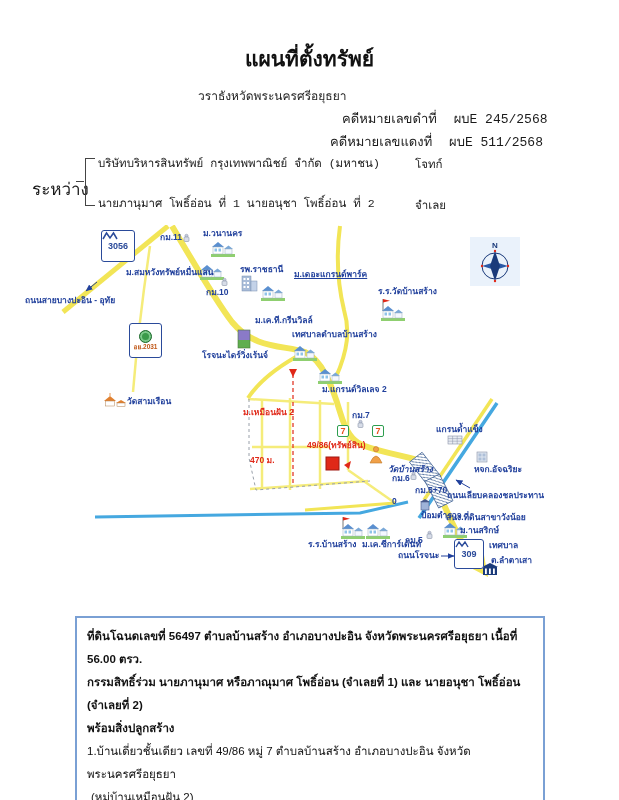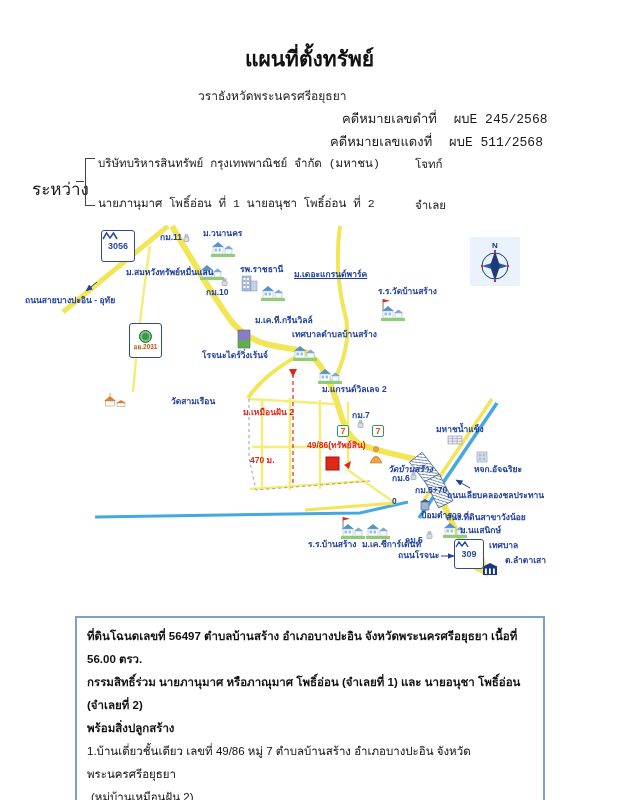--- a/index.html
+++ b/index.html
@@ -257,41 +257,41 @@
         <div class="map-label" style="left: 126px; top: 43px;">ม.สมหวังทรัพย์หมื่นแสน</div>
         <div class="map-label" style="left: 240px; top: 40px;">รพ.ราชธานี</div>
         <div class="map-label ul" style="left: 294px; top: 45px;">ม.เดอะแกรนด์พาร์ค</div>
         <div class="map-label" style="left: 206px; top: 63px;">กม.10</div>
         <div class="map-label" style="left: 255px; top: 71px; margin-top: 20px;">ม.เค.ที.กรีนวิลล์</div>
         <div class="map-label" style="left: 8px; top: 71px; margin-left: 17px;">ถนนสายบางปะอิน - อุทัย</div>
         <div class="map-label" style="left: 378px; top: 62px;">ร.ร.วัดบ้านสร้าง</div>
         <div class="map-label" style="left: 292px; top: 105px;">เทศบาลตำบลบ้านสร้าง</div>
         <div class="map-label" style="left: 202px; top: 126px;">โรจนะไดร์วิ่งเร้นจ์</div>
         <div class="map-label" style="left: 322px; top: 160px;">ม.แกรนด์วิลเลจ 2</div>
-        <div class="map-label" style="left: 127px; top: 172px; margin-left: 44px;">วัดสามเรือน</div>
+        <div class="map-label" style="left: 127px; top: 172px;">วัดสามเรือน</div>
         <div class="map-label red" style="left: 243px; top: 183px;">ม.เหมือนฝัน 2</div>
         <div class="map-label" style="left: 352px; top: 186px;">กม.7</div>
         <div class="map-label red" style="left: 307px; top: 216px;">49/86(ทรัพย์สิน)</div>
         <div class="map-label red" style="left: 250px; top: 231px;">470 ม.</div>
         <div class="map-label" style="left: 388px; top: 240px; font-style: italic;">วัดบ้านสร้าง</div>
         <div class="map-label" style="left: 392px; top: 249px;">กม.6</div>
         <div class="map-label" style="left: 375px; top: 261px; padding-left: 40px;">กม.5+70</div>
         <div class="map-label" style="left: 392px; top: 272px;">0</div>
-        <div class="map-label" style="left: 436px; top: 200px;">มหาชน้ำแข็ง</div>
+        <div class="map-label" style="left: 436px; top: 200px;">แกรนด้ำแข็ง</div>
         <div class="map-label" style="left: 474px; top: 240px;">หจก.อัจฉริยะ</div>
         <div class="map-label" style="left: 447px; top: 266px;">ถนนเลียบคลองชลประทาน</div>
         <div class="map-label" style="left: 421px; top: 286px;">ป้อมตำรวจ</div>
         <div class="map-label" style="left: 446px; top: 288px;">สนง.ที่ดินสาขาวังน้อย</div>
         <div class="map-label" style="left: 308px; top: 315px;">ร.ร.บ้านสร้าง</div>
         <div class="map-label" style="left: 362px; top: 315px;">ม.เค.ซีการ์เด้นท์</div>
         <div class="map-label" style="left: 405px; top: 311px;">กม.5</div>
-        <div class="map-label" style="left: 460px; top: 301px;">ม.นแสนิกษ์</div>
+        <div class="map-label" style="left: 460px; top: 301px;">ม.านสริกษ์</div>
         <div class="map-label" style="left: 398px; top: 326px;">ถนนโรจนะ</div>
         <div class="map-label" style="left: 489px; top: 316px;">เทศบาล</div>
-        <div class="map-label" style="left: 505px; top: 331px;">ต.ลำตาเสา</div>
+        <div class="map-label" style="left: 491px; top: 331px;">ต.ลำตาเสา</div>
         <div class="map-label seven" style="left: 337px; top: 200px;">7</div>
         <div class="map-label seven" style="left: 372px; top: 200px;">7</div>
       </div>
   </div>
 
   <div id="footer-box">
     <div class="b">ที่ดินโฉนดเลขที่ 56497  ตำบลบ้านสร้าง อำเภอบางปะอิน จังหวัดพระนครศรีอยุธยา  เนื้อที่ 56.00 ตรว.</div>
     <div class="b">กรรมสิทธิ์ร่วม นายภานุมาศ หรือภาณุมาศ โพธิ์อ่อน (จำเลยที่ 1) และ นายอนุชา  โพธิ์อ่อน (จำเลยที่ 2)</div>
     <div class="b">พร้อมสิ่งปลูกสร้าง</div>
     <div>1.บ้านเดี่ยวชั้นเดียว เลขที่ 49/86  หมู่ 7  ตำบลบ้านสร้าง อำเภอบางปะอิน จังหวัดพระนครศรีอยุธยา</div>

